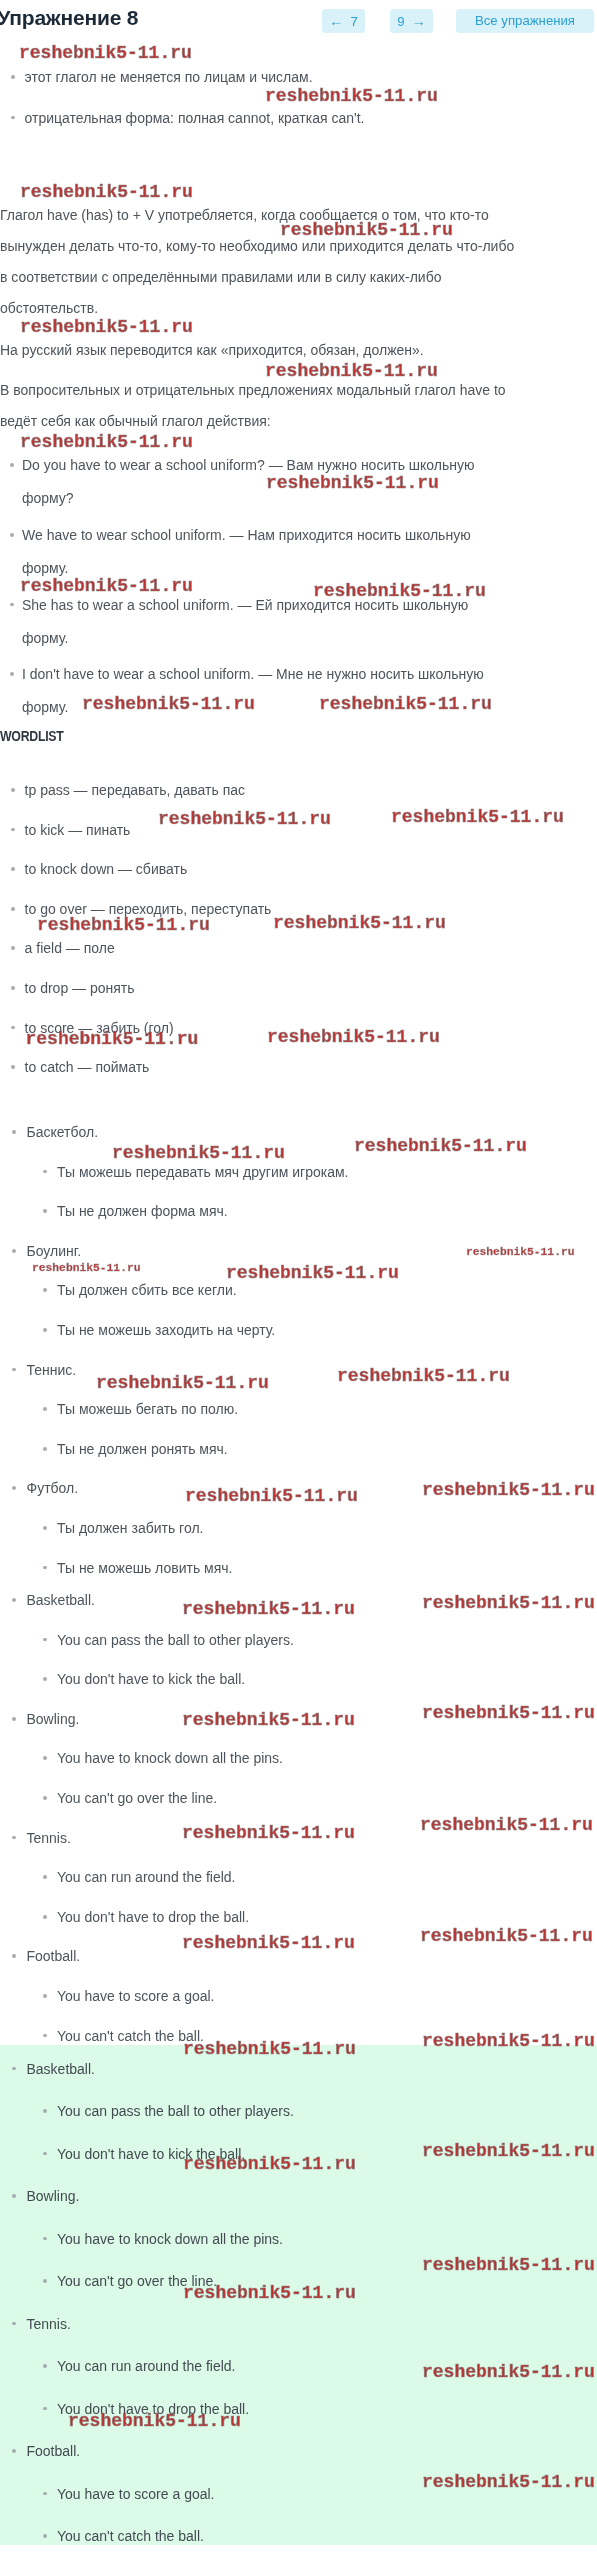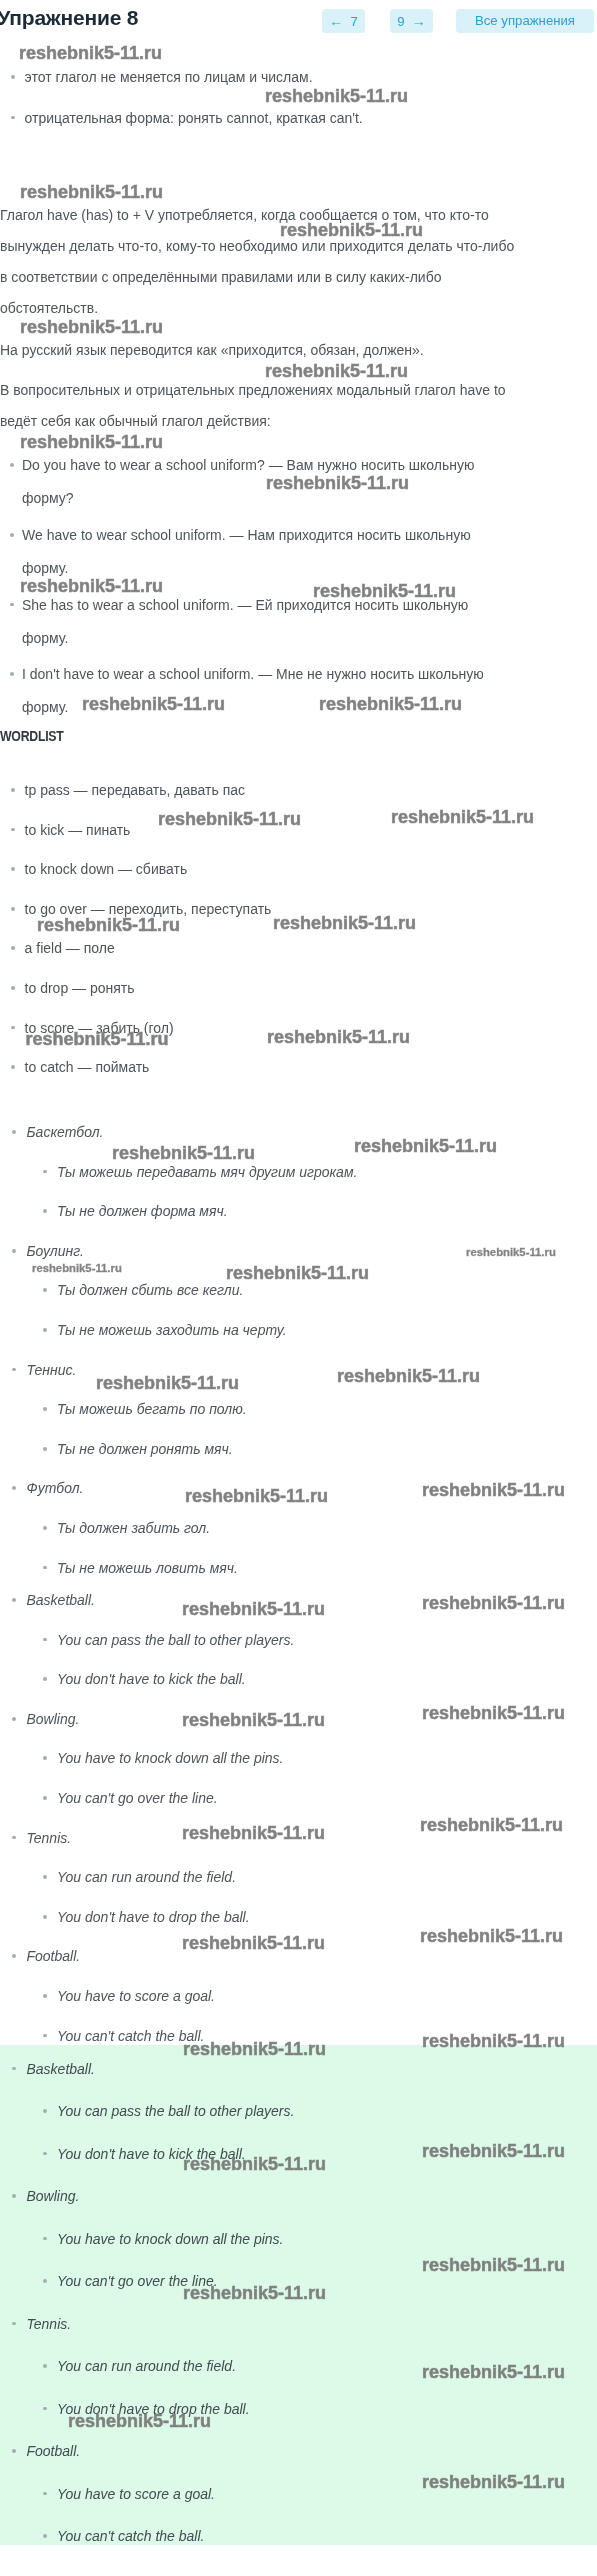--- a/index.html
+++ b/index.html
@@ -48,58 +48,58 @@
   #sec-examples li::before{left:10.4px;}
 
   .wordlist-head{
     position:absolute;top:728px;left:0;margin:0;font-size:14px;font-weight:700;
     color:#30373e;letter-spacing:-0.3px;transform:scaleX(0.88);transform-origin:left;
   }
   #sec-wordlist{top:774px;}
   #sec-wordlist li{margin-bottom:6.6px;}
 
   
-  .sports li{margin-bottom:6.6px;font-style:italic;}
+  .sports li{margin-bottom:6.6px;}
   .sports .l1{padding-left:26.5px;}
   .sports .l1::before{left:12.3px;}
   .sports .l2{padding-left:57px;}
   .sports .l2::before{left:43px;}
   #sec-ru{top:1116px;}
   #sec-en{top:1584px;}
 
   
   .answer-block{
     position:absolute;top:2045px;left:0;width:597px;height:500px;
     background:#dcfae8;box-sizing:border-box;padding-top:7.6px;color:#434b52;
   }
   .answer-block li{margin-bottom:9.5px;}
 
   
   #wm-layer{position:absolute;inset:0;pointer-events:none;z-index:5;}
   .wm{
     position:absolute;white-space:nowrap;
-    font-family:Liberation Sans, sans-serif;font-weight:700;color:#737373;
+    font-family:Liberation Mono, monospace;font-weight:700;color:#b91c1c;
     -webkit-text-stroke:0.6px #7d7d7d;opacity:0.9;
   }
   .wm-big{font-size:18px;line-height:18px;}
   .wm-small{font-size:11.3px;line-height:11.3px;-webkit-text-stroke:0.3px #7d7d7d;}
 </style>
 </head>
 <body>
 
 <div class="header">
   <h1 class="title">Упражнение 8</h1>
   <a class="navbtn" id="btn-prev"><span class="arr">←</span>&nbsp;&nbsp;<span>7</span></a>
   <a class="navbtn" id="btn-next"><span>9</span>&nbsp;&nbsp;<span class="arr">→</span></a>
   <a class="navbtn" id="btn-all">Все упражнения</a>
 </div>
 
 <ul class="abs blist" id="sec-intro">
     <li>этот глагол не меняется по лицам и числам.</li>
-    <li>отрицательная форма: ронять cannot, краткая can't.</li>
+    <li>отрицательная форма: полная cannot, краткая can't.</li>
   </ul>
 
 <p class="para" id="para1">Глагол have (has) to + V употребляется, когда сообщается о том, что кто-то вынужден делать что-то, кому-то необходимо или приходится делать что-либо в соответствии с определёнными правилами или в силу каких-либо обстоятельств.</p>
 <p class="para" id="para2">На русский язык переводится как «приходится, обязан, должен».</p>
 <p class="para" id="para3">В вопросительных и отрицательных предложениях модальный глагол have to ведёт себя как обычный глагол действия:</p>
 
 <ul class="abs blist" id="sec-examples">
     <li>Do you have to wear a school uniform? — Вам нужно носить школьную форму?</li>
     <li>We have to wear school uniform. — Нам приходится носить школьную форму.</li>
     <li>She has to wear a school uniform. — Ей приходится носить школьную форму.</li>

